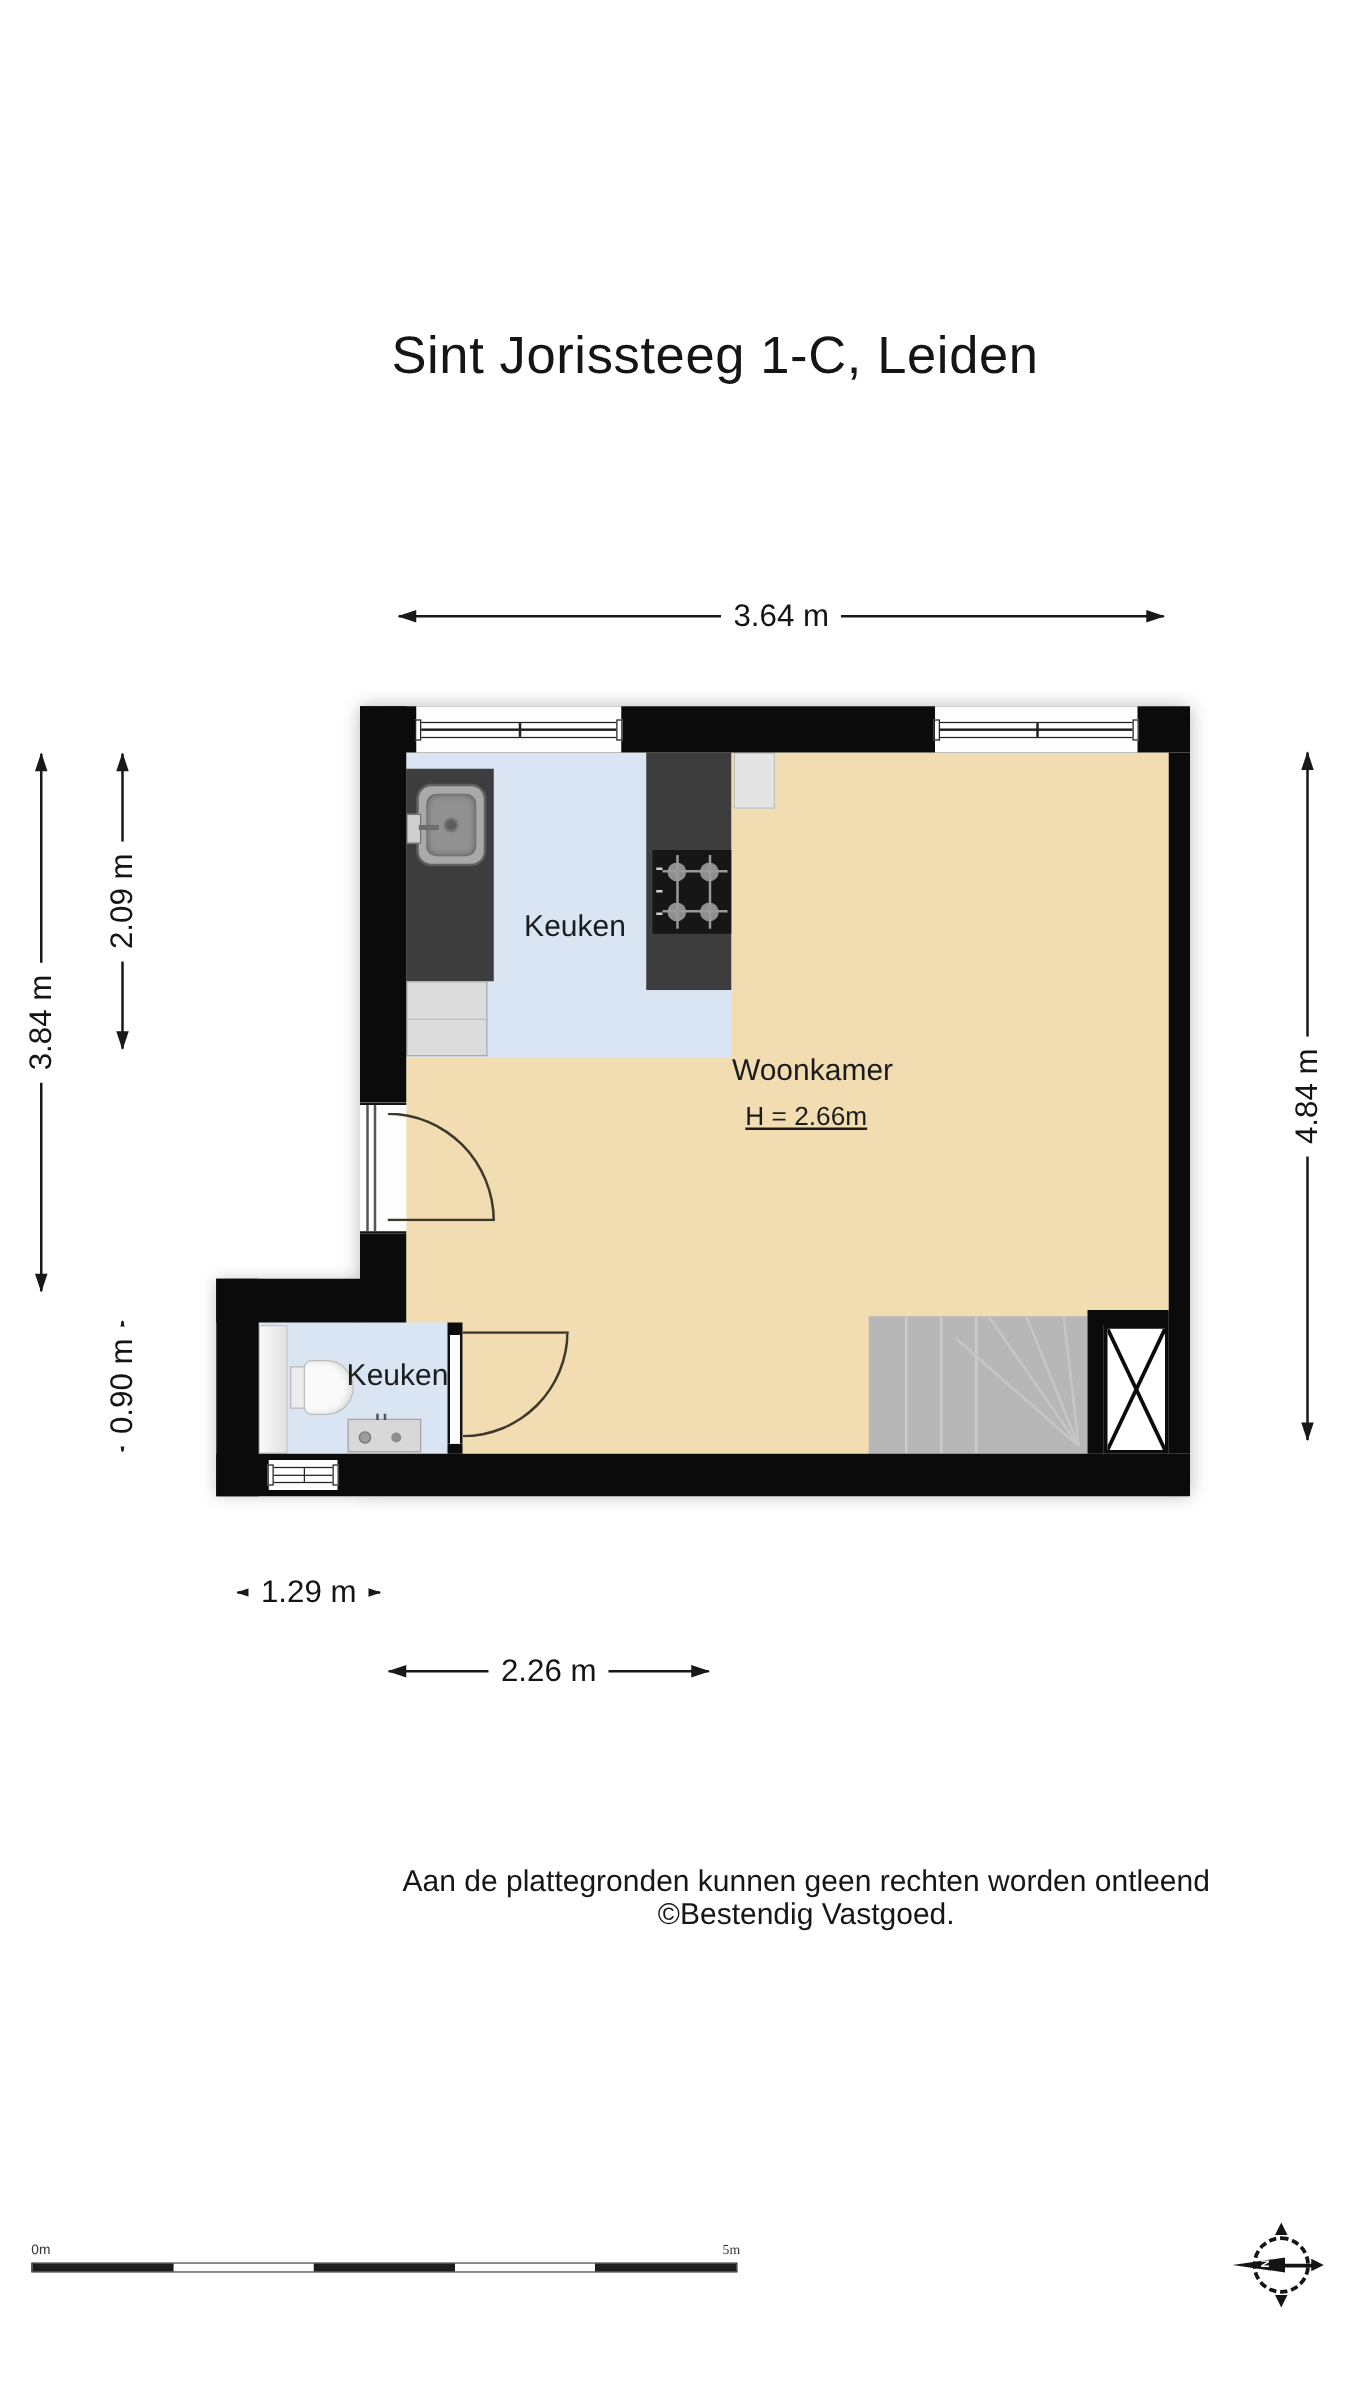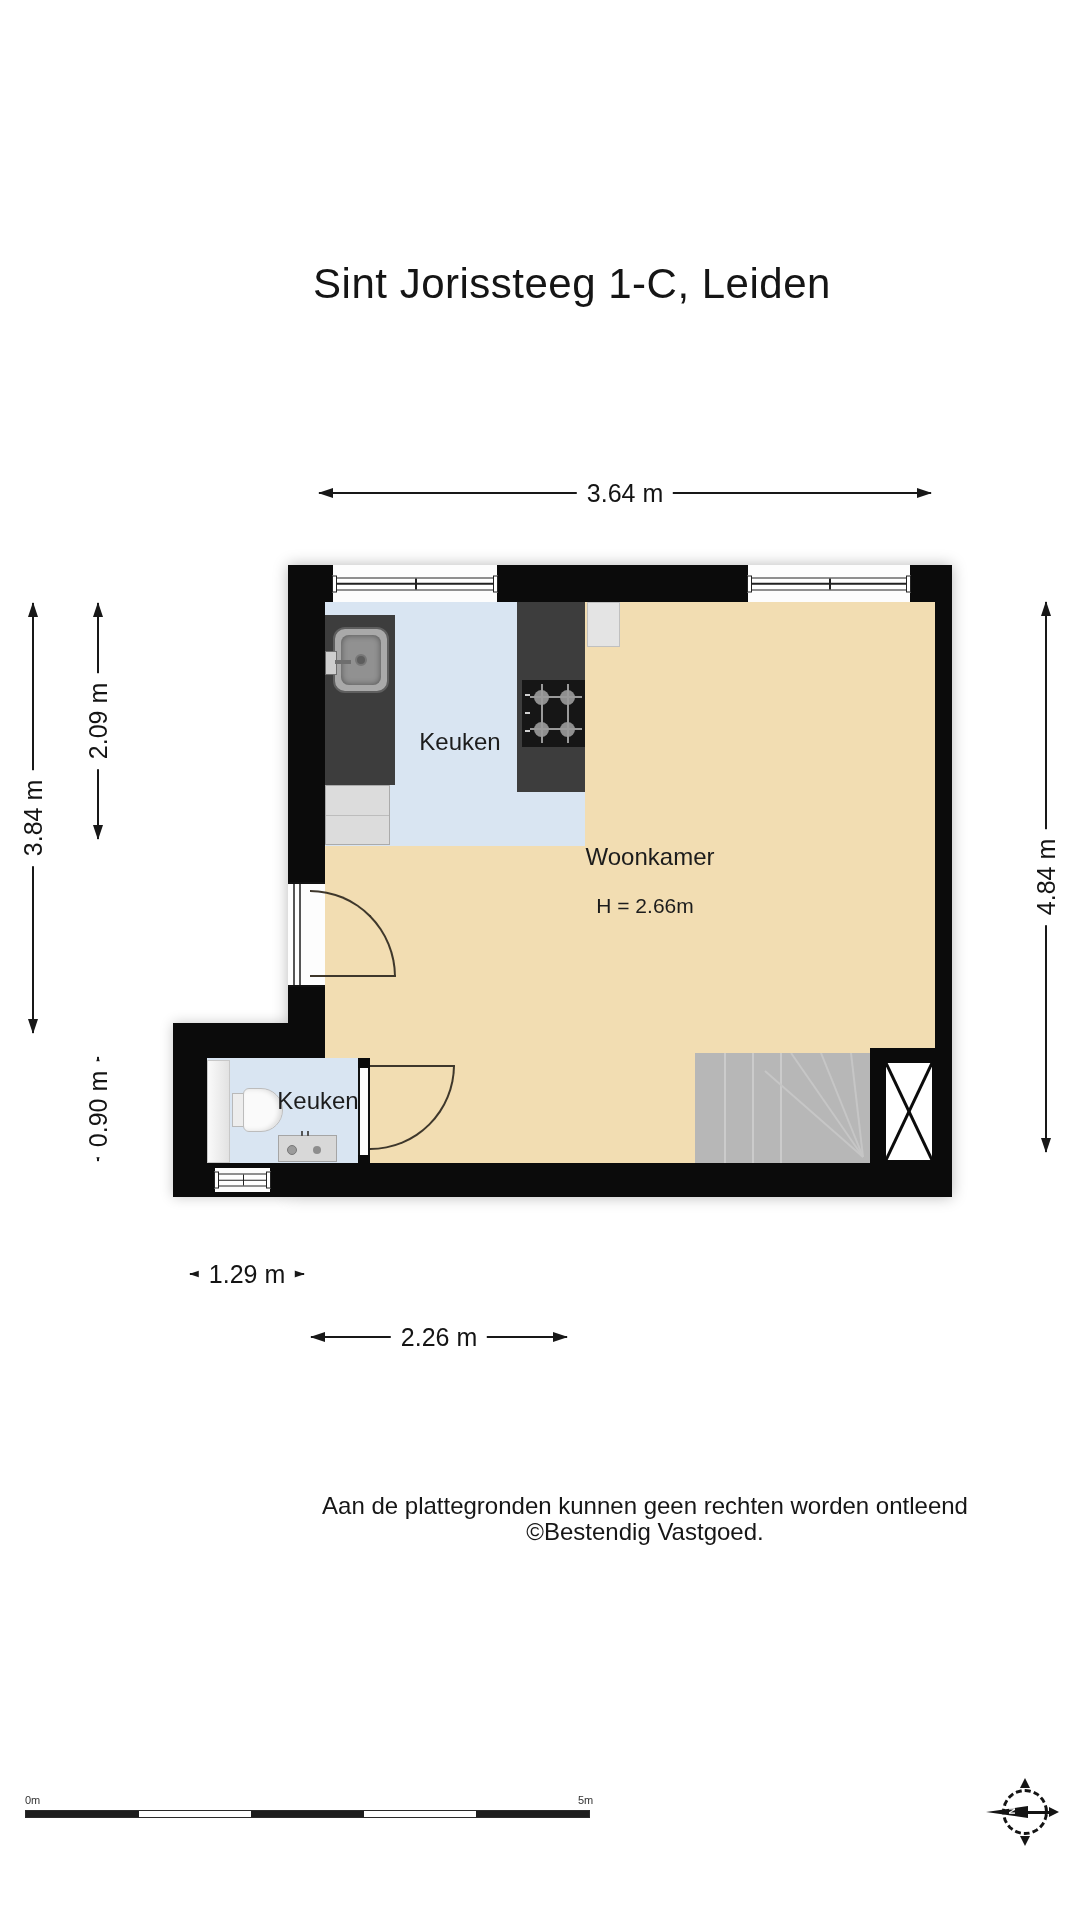--- a/index.html
+++ b/index.html
@@ -227,21 +227,21 @@
       <span class="jamb-line" style="left:5px; top:0; bottom:0; width:1.5px;"></span>
       <span class="jamb-line" style="left:11px; top:0; bottom:0; width:1.5px;"></span>
     </div>
     <div class="door-arc-front"></div>
 
     <div class="door-recess v" style="left:185px; top:503px; width:12px; height:87px;"></div>
     <div class="door-arc-toilet"></div>
 
     <div class="room-label" style="left:287px; top:177px;">Keuken</div>
     <div class="room-label" style="left:477px; top:292px;">Woonkamer</div>
-    <div class="room-sub" style="left:472px; top:341px;">H = 2.66m</div>
+    <div class="room-sub" style="left:472px; top:329px;text-decoration:underline;">H = 2.66m</div>
     <div class="room-label" style="left:145px; top:536px;">Keuken</div>
   </div>
 
   <div class="dim-h" style="left:318px; top:480px; width:614px;">
     <span class="line"></span>
     <span class="ah ah-left"></span>
     <span class="ah ah-right"></span>
     <span class="dim-label">3.64 m</span>
   </div>
 
@@ -286,21 +286,21 @@
     <span class="ah ah-left"></span>
     <span class="ah ah-right"></span>
     <span class="dim-label">2.26 m</span>
   </div>
 
 
   <div class="disclaimer" style="top:1492px;">Aan de plattegronden kunnen geen rechten worden ontleend</div>
   <div class="disclaimer" style="top:1518px;">©Bestendig Vastgoed.</div>
 
   <span class="scale-label" style="left:25px; top:1794px;">0m</span>
-  <span class="scale-label" style="left:578px; top:1794px;">5m</span>
+  <span class="scale-label" style="left:578px; top:1794px;font-family:Liberation Serif, serif;">5m</span>
   <div class="scalebar">
     <div class="cell"></div>
     <div class="cell"></div>
     <div class="cell"></div>
     <div class="cell"></div>
     <div class="cell"></div>
   </div>
 
   <div class="compass">
     <div class="ring"></div>

